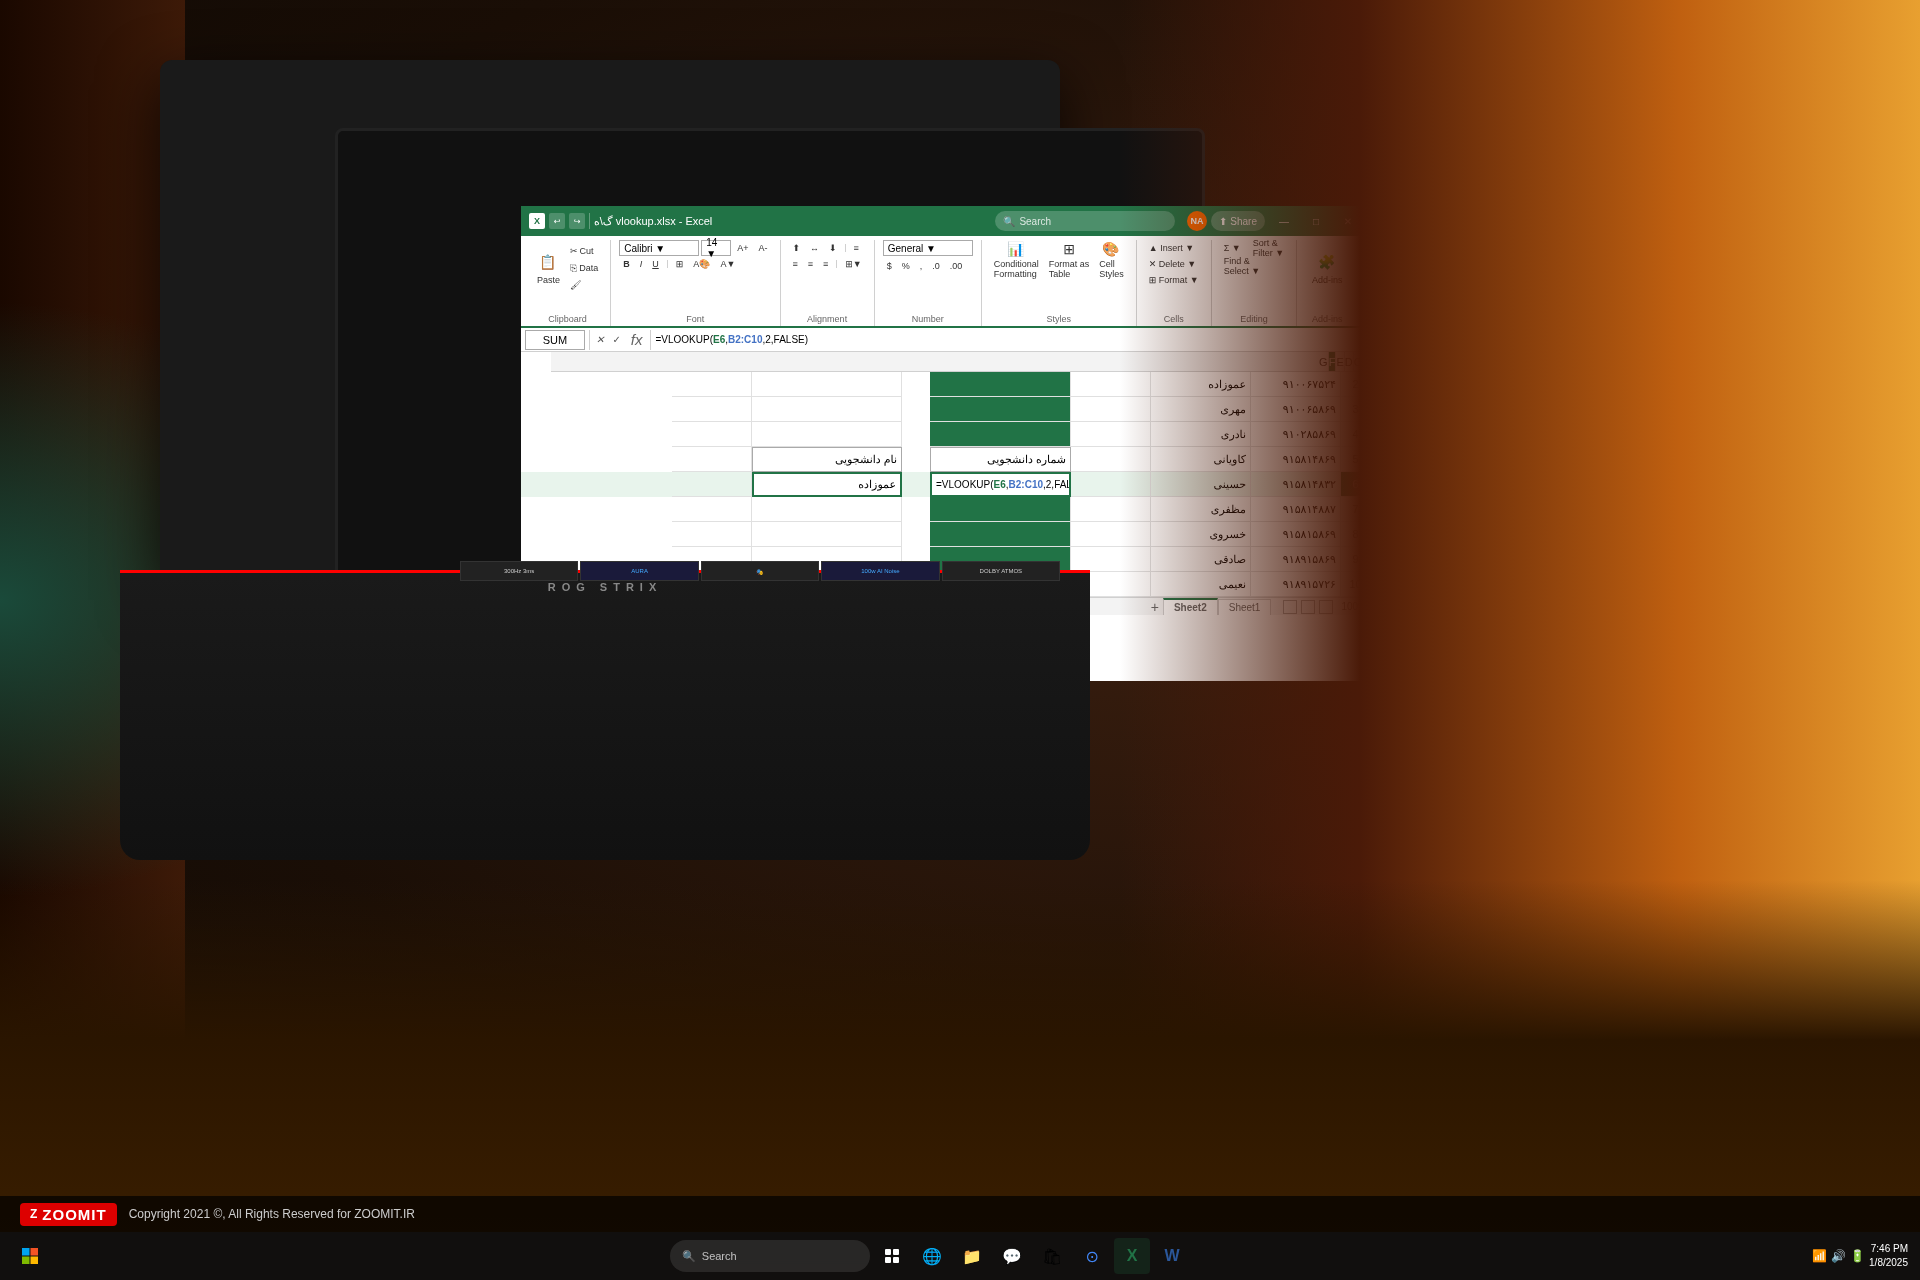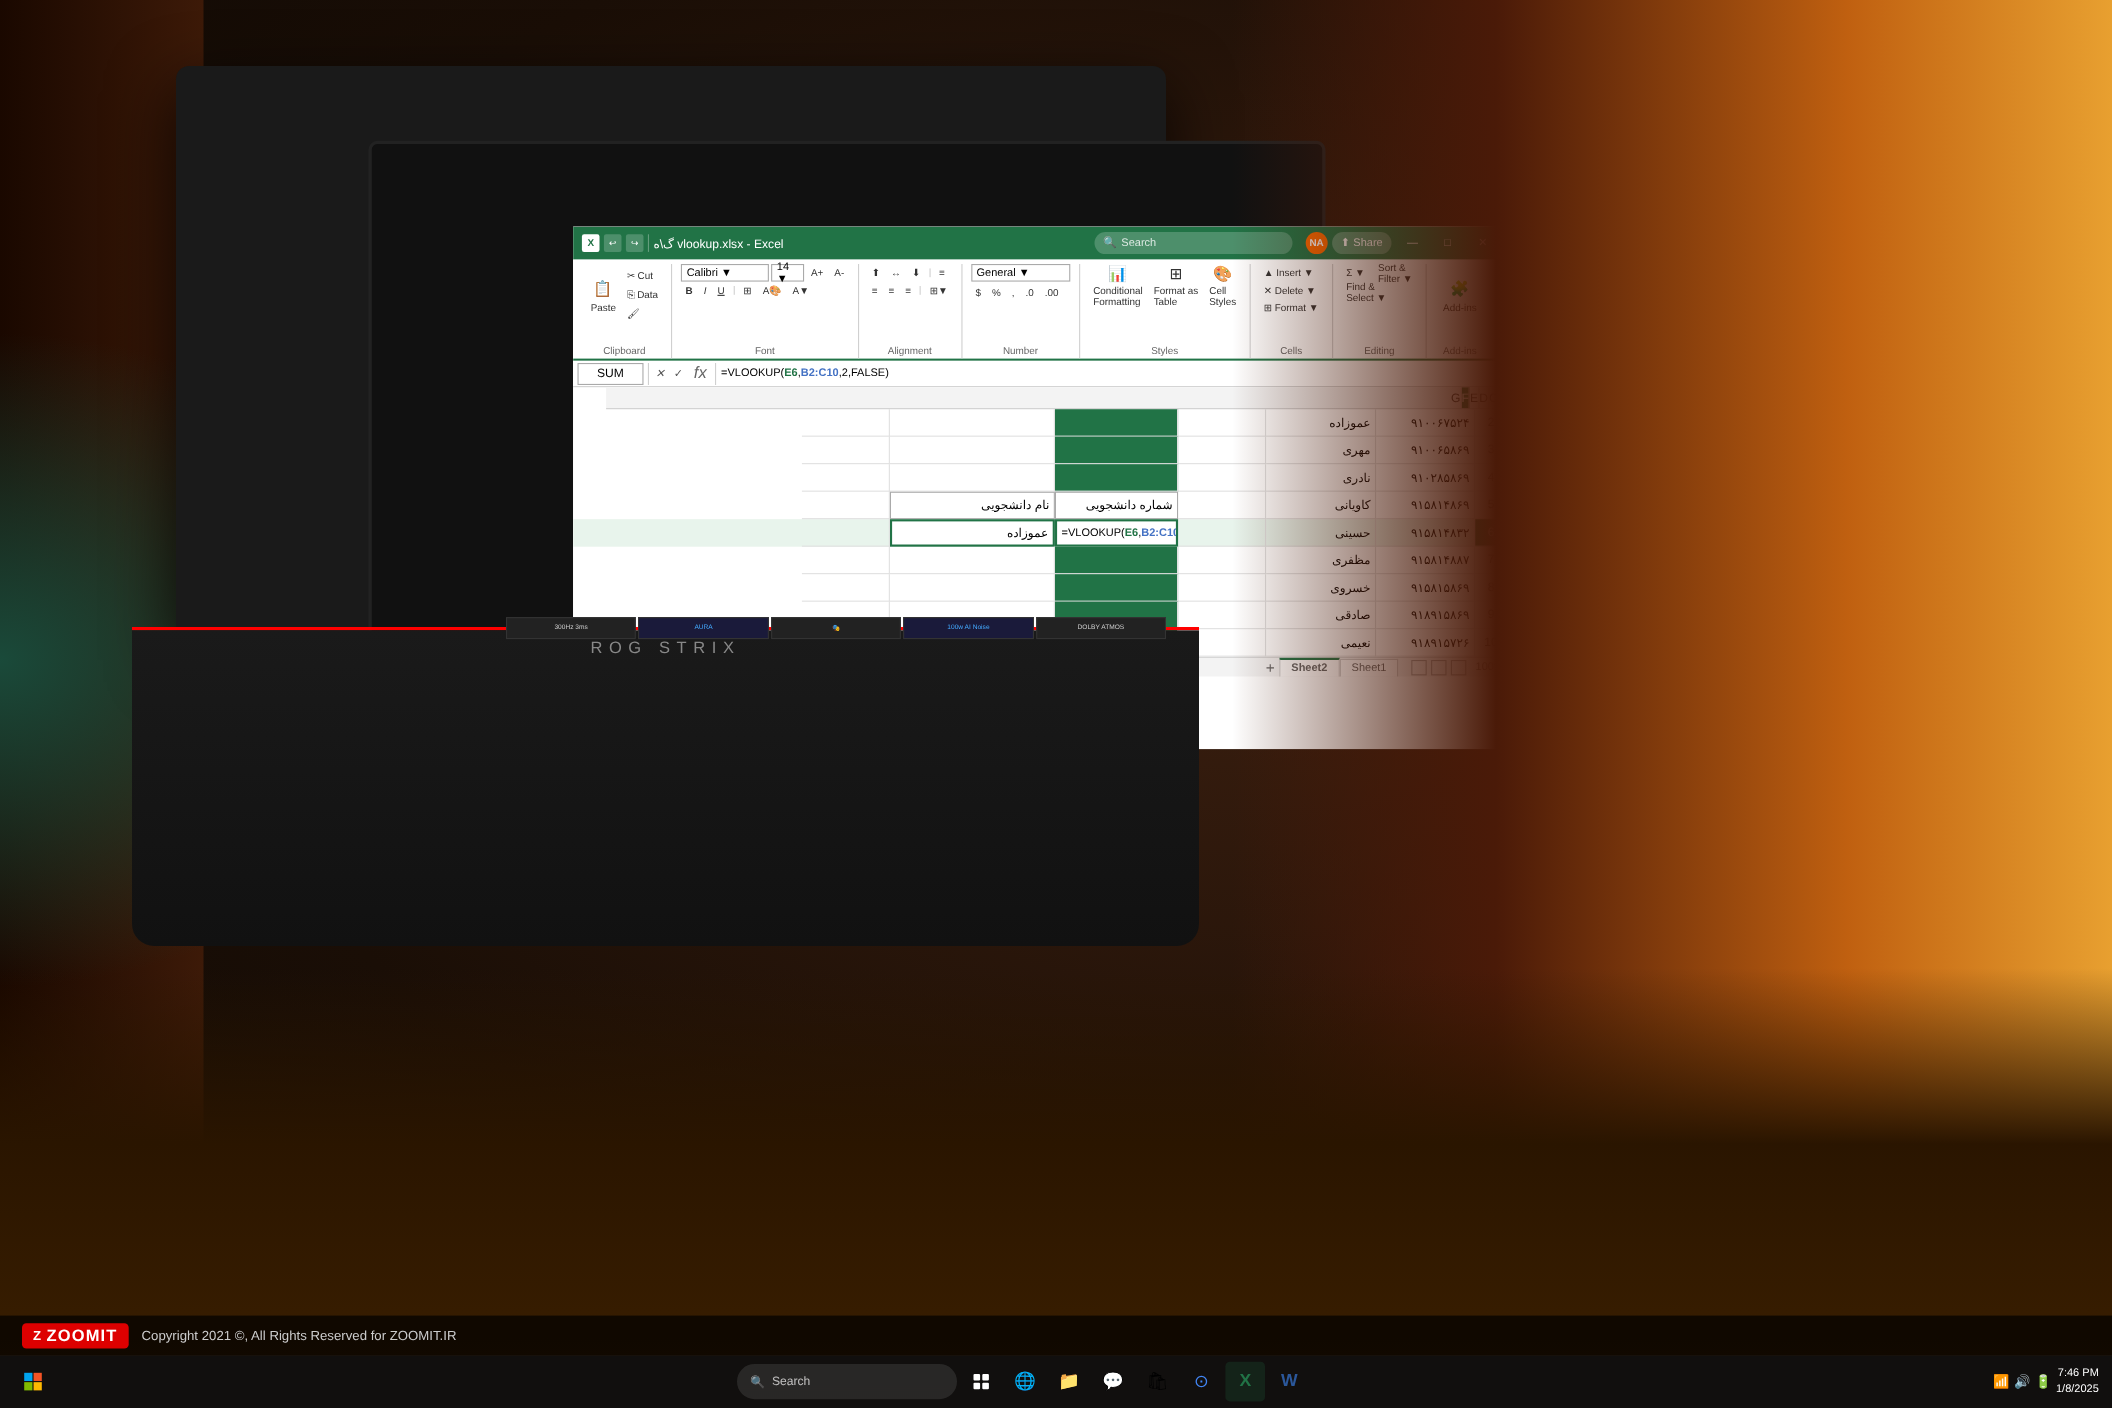--- a/index.html
+++ b/index.html
@@ -506,21 +506,21 @@
 
     .grid-cell.rtl-text {
       direction: rtl;
       text-align: right;
       font-family: 'Tahoma', Arial, sans-serif;
     }
 
     .grid-cell.col-b { width: 90px; }
     .grid-cell.col-c { width: 100px; }
     .grid-cell.col-d { width: 80px; }
-    .grid-cell.col-e { width: 112px; color: #fff; background: #217346; }
+    .grid-cell.col-e { width: 141px; color: #fff; background: #217346; margin-left: 28px; }
     .grid-cell.col-f { width: 150px; }
     .grid-cell.col-f.result-cell {
       border: 2px solid #217346;
       background: #fff;
     }
 
     .f-black { color: #000; }
     .f-green { color: #217346; font-weight: bold; }
     .f-blue { color: #4472c4; font-weight: bold; }
 
@@ -960,21 +960,21 @@
           </div>
           <div style="font-size:10px;margin-left:4px;">100%</div>
         </div>
 
       </div>
     </div>
   </div>
 </div>
 
 <div class="keyboard-base">
-  <div style="position:absolute;top:8px;left:50%;transform:translateX(-50%);color:#888;font-size:15px;font-weight:normal;letter-spacing:6px;">ROG STRIX</div>
+  <div style="position:absolute;top:8px;left:50%;transform:translateX(-50%);color:#888;font-size:11px;font-weight:bold;letter-spacing:6px;">ROG STRIX</div>
   <div class="key-glow"></div>
 </div>
 
 <div class="spec-bar">
   <div class="spec-item">300Hz 3ms</div>
   <div class="spec-item accent">AURA</div>
   <div class="spec-item">🎭</div>
   <div class="spec-item accent">100w AI Noise</div>
   <div class="spec-item">DOLBY ATMOS</div>
 </div>

